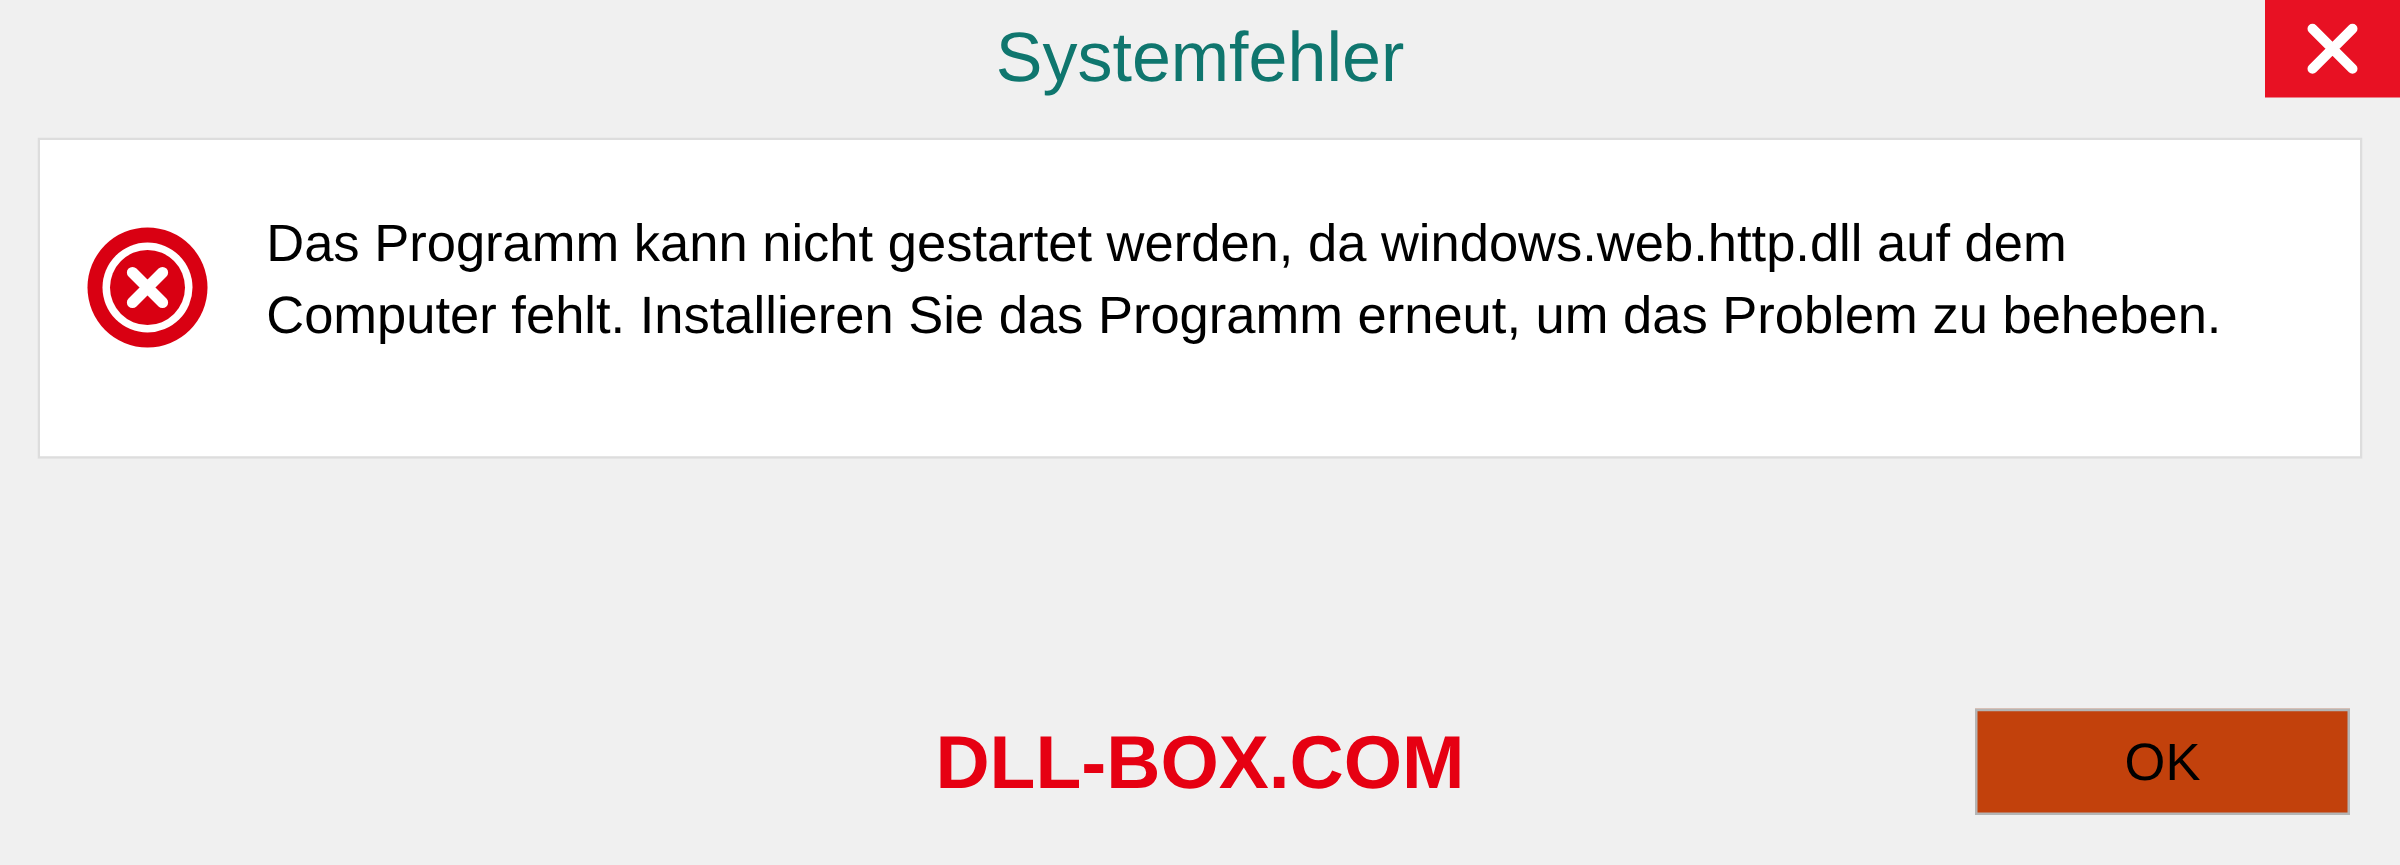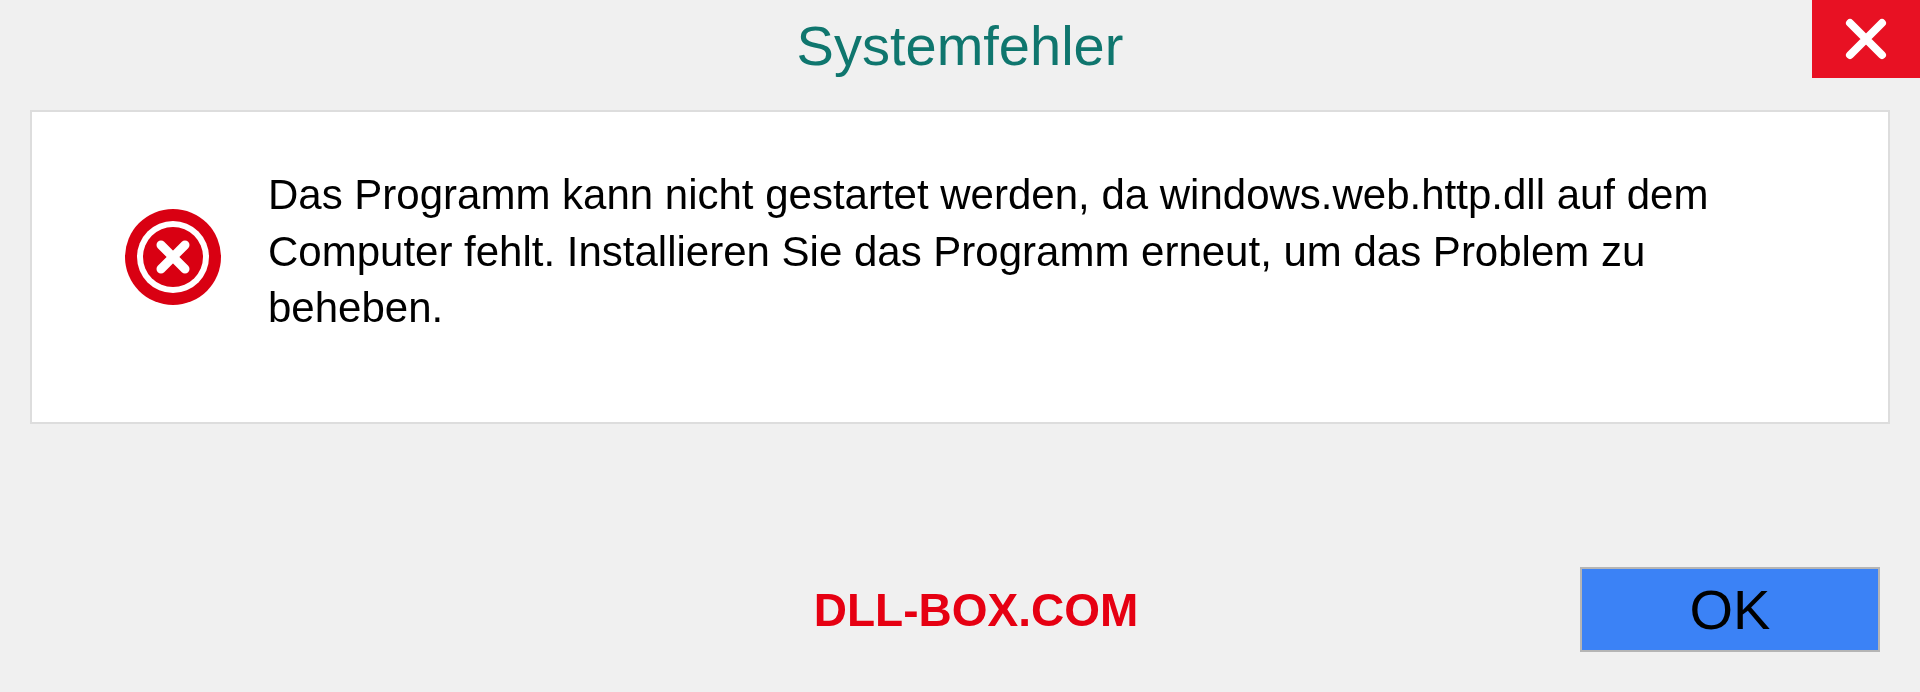--- a/index.html
+++ b/index.html
@@ -46,23 +46,23 @@
       cursor: pointer;
     }
     .close-btn svg {
       width: 48px;
       height: 48px;
     }
     .content-panel {
       margin: 20px 30px 0 30px;
       background: #fff;
       border: 2px solid #ddd;
-      padding: 55px 60px 85px 91px;
+      padding: 55px 60px 85px 36px;
       display: flex;
-      align-items: center;
+      align-items: flex-end;
       gap: 45px;
     }
     .error-icon {
       flex-shrink: 0;
       width: 100px;
       height: 100px;
       margin-top: 10px;
     }
     .message {
       font-size: 42px;
@@ -78,33 +78,32 @@
       display: flex;
       align-items: center;
       justify-content: flex-end;
       padding: 0 40px;
       gap: 50px;
     }
     .watermark {
       position: absolute;
       left: 50%;
       transform: translateX(-50%);
-      font-size: 46px;
+      font-size: 60px;
       font-weight: 700;
       color: #e60012;
       letter-spacing: 0px;
       font-family: "Arial Black", Arial, sans-serif;
-      margin-left: 16px;
     }
     .ok-btn {
       width: 300px;
       height: 85px;
-      background: #3b82f6;
+      background: #c2410c;
       border: 2px solid #b5b5b5;
-      font-size: 56px;
+      font-size: 42px;
       color: #000;
       cursor: pointer;
       display: flex;
       align-items: center;
       justify-content: center;
       font-family: inherit;
     }
   </style>
 </head>
 <body>

